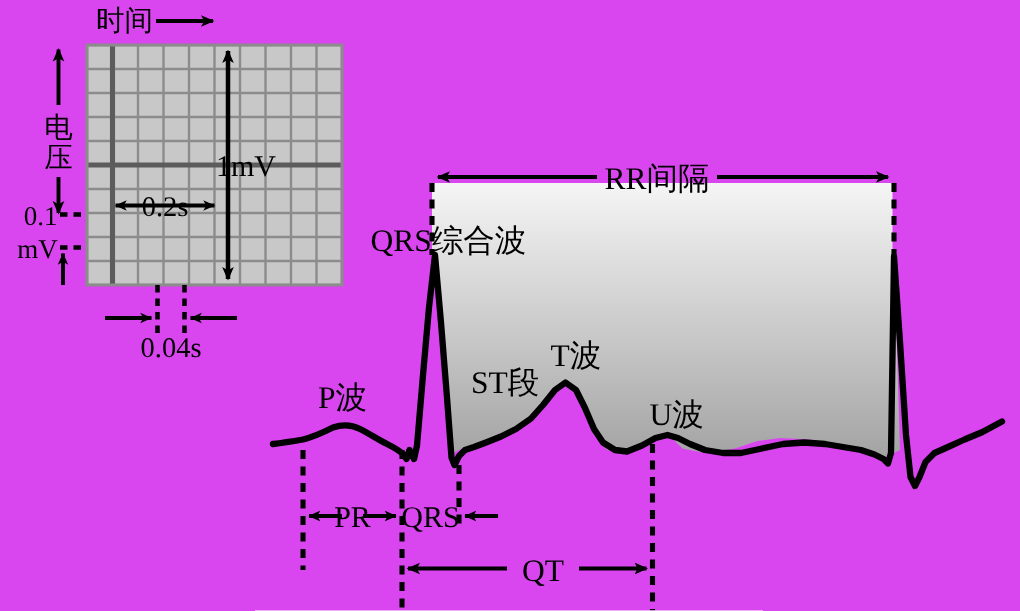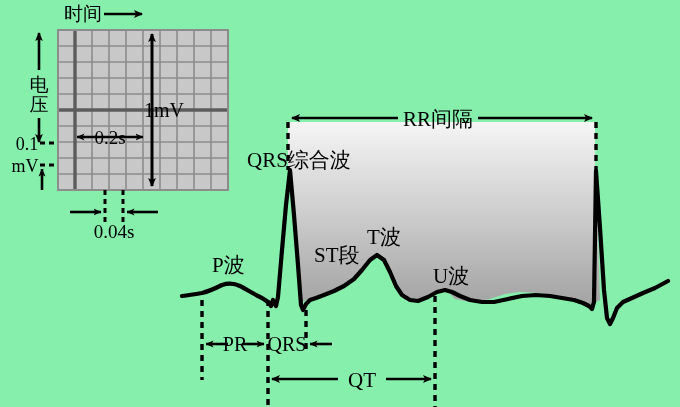--- a/index.html
+++ b/index.html
@@ -7,21 +7,21 @@
     padding: 0;
     background: #ffffff;
   }
   body {
     font-family: "Liberation Serif", "DejaVu Serif", serif;
   }
   #page {
     position: relative;
     width: 680px;
     height: 407px;
-    background: #86efac;
+    background: #d946ef;
     overflow: hidden;
   }
   #figure-svg {
     position: absolute;
     left: 0;
     top: 0;
     width: 680px;
     height: 407px;
   }
   .lbl {

